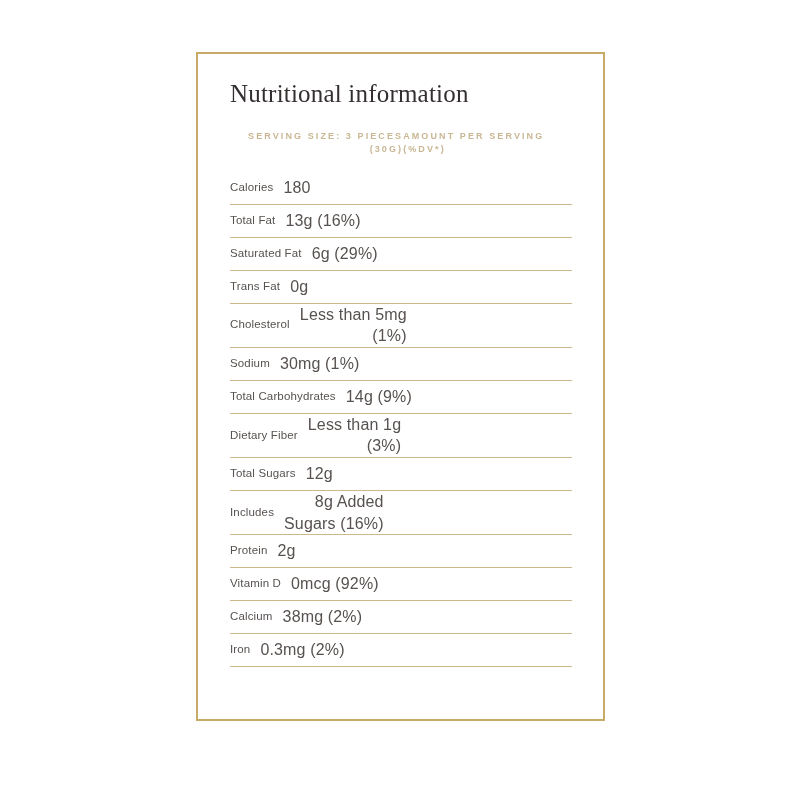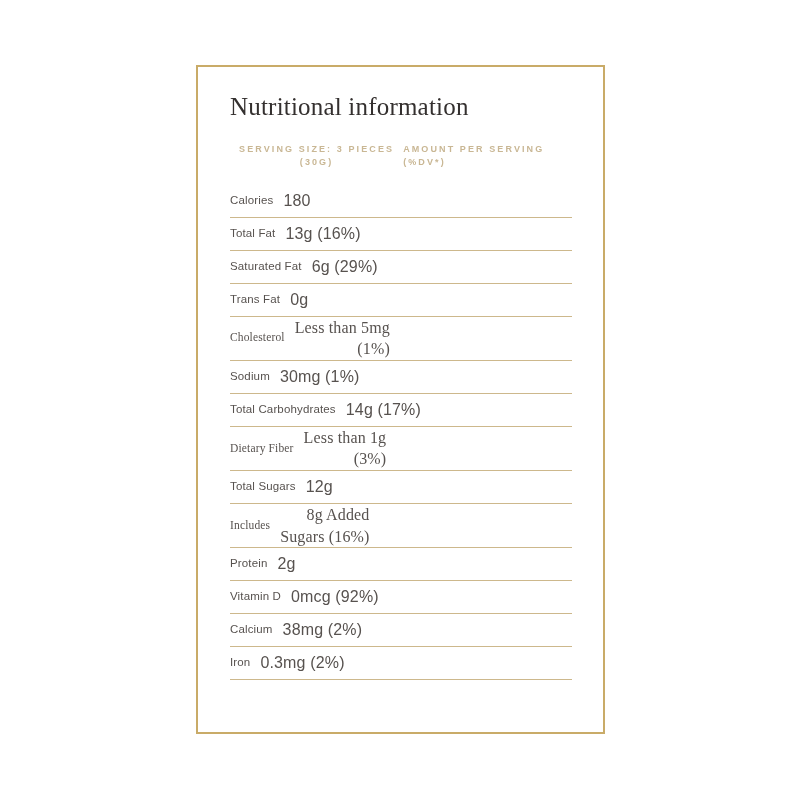--- a/index.html
+++ b/index.html
@@ -19,21 +19,21 @@
     width: 800px;
     height: 800px;
     background: #ffffff;
     box-sizing: border-box;
   }
 
   
   .panel {
     position: absolute;
     left: 196px;
-    top: 65px;
+    top: 52px;
     width: 409px;
     height: 669px;
     border: 2px solid #c9ab68;
     background: #ffffff;
     box-sizing: border-box;
   }
 
   .panel-inner {
     position: absolute;
     left: 32px;
@@ -63,42 +63,41 @@
   .col-head {
     font-size: 9px;
     font-weight: 700;
     color: #c9b794;
     letter-spacing: 2.1px;
     line-height: 1.45;
     text-transform: uppercase;
   }
   .col-head.left {
     max-width: 185px;
-    text-align: center;
+    text-align: right;
   }
   .col-head.right {
     text-align: left;
   }
 
   
   .rows {
     width: 100%;
   }
   .nrow {
     display: flex;
     justify-content: flex-start;
     align-items: center;
     border-bottom: 1px solid #cdb88c;
     min-height: 33px;
     padding: 0;
     box-sizing: border-box;
   }
   .nrow.tall {
     min-height: 38px;
-    font-family: Liberation Serif, serif;
   }
   .nrow:first-child {
     border-top: none;
   }
   .nlabel {
     font-size: 11.5px;
     color: #57524f;
     letter-spacing: 0.15px;
     line-height: 1.35;
     padding-right: 10px;
@@ -148,21 +147,21 @@
             <div class="nlabel">Cholesterol</div>
             <div class="nvalue">Less than 5mg
 (1%)</div>
           </div>
           <div class="nrow">
             <div class="nlabel">Sodium</div>
             <div class="nvalue">30mg (1%)</div>
           </div>
           <div class="nrow">
             <div class="nlabel">Total Carbohydrates</div>
-            <div class="nvalue">14g (17%)</div>
+            <div class="nvalue">14g (9%)</div>
           </div>
           <div class="nrow tall">
             <div class="nlabel">Dietary Fiber</div>
             <div class="nvalue">Less than 1g
 (3%)</div>
           </div>
           <div class="nrow">
             <div class="nlabel">Total Sugars</div>
             <div class="nvalue">12g</div>
           </div>

